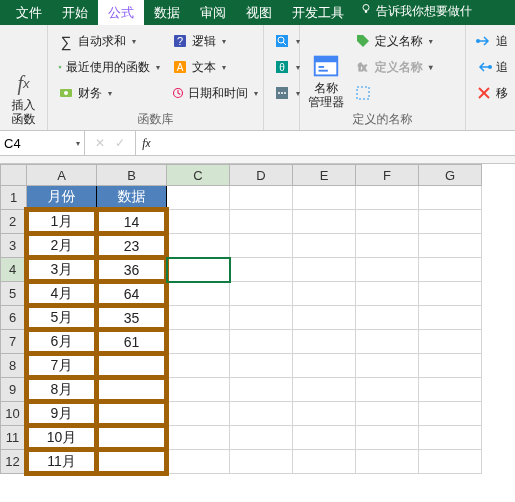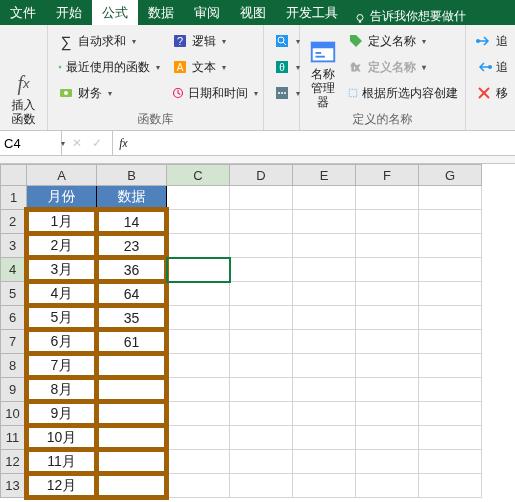--- a/index.html
+++ b/index.html
@@ -1,42 +1,42 @@
 <!DOCTYPE html>
 <html><head>
 <meta charset="utf-8">
 <style>
   * { box-sizing: border-box; margin: 0; padding: 0; font-family: "Microsoft YaHei", "SimSun", sans-serif; }
   body { background: #fff; width: 515px; height: 502px; overflow: hidden; font-size: 12px; color: #222; position: relative; }
 
   
-  .tabs { background: #0f6638; height: 25px; display: flex; align-items: stretch; color: #fff; }
+  .tabs { background: #0f6638; height: 25px; display: flex; align-items: stretch; padding-left: 6px; color: #fff; }
   .tab { padding: 4px 10px 0 10px; font-size: 13px; cursor: pointer; }
-  .tab.active { background: #fff; color: #14532d; }
-  .tell-me { display: flex; align-items: flex-end; gap: 4px; padding: 3px 6px 0 6px; flex: 1; }
+  .tab.active { background: #fff; color: #8b5cf6; }
+  .tell-me { display: flex; align-items: flex-start; gap: 4px; padding: 3px 6px 0 6px; flex: 1; }
   .tell-me svg { width: 12px; height: 12px; }
 
   
   .ribbon { background: #f1f1f1; border-bottom: 1px solid #c6c6c6; height: 106px; display: flex; }
   .group { border-right: 1px solid #d7d7d7; padding: 4px 6px 2px 6px; display: flex; flex-direction: column; }
   .group-body { flex: 1; display: flex; gap: 4px; }
   .group-label { text-align: center; font-size: 12px; color: #666; padding-top: 2px; }
   .big-btn { display: flex; flex-direction: column; align-items: center; justify-content: flex-end; width: 40px; padding: 2px 2px 0 2px; cursor: pointer; }
   .big-btn .ic { width: 30px; height: 30px; display:flex; align-items:center; justify-content:center;}
   .big-btn .lbl { font-size: 12px; line-height: 14px; text-align: center; }
   .vstack { display: flex; flex-direction: column; gap: 2px; justify-content: flex-start; }
   .small-btn { display: flex; align-items: center; gap: 4px; height: 24px; padding: 0 4px; cursor: pointer; white-space: nowrap; }
   .small-btn .ic { width: 16px; height: 16px; display:flex;align-items:center;justify-content:center;}
   .drop { font-size: 8px; color: #555; margin-left:2px;}
   .disabled { color: #aaa; font-weight: bold; }
   .disabled svg * { fill: #aaa !important; stroke: #aaa !important; }
 
   
   .fbar { height: 25px; border-bottom: 1px solid #c6c6c6; display: flex; align-items: stretch; background:#fff;}
-  .namebox { width: 62px; border-right: 1px solid #c6c6c6; display:flex; align-items:center; padding:0 4px; justify-content:space-between;}
+  .namebox { width: 85px; border-right: 1px solid #c6c6c6; display:flex; align-items:center; padding:0 4px; justify-content:space-between;}
   .namebox input { border:none; width:55px; font-size:13px; outline:none;}
   .fbar-btns { display:flex; align-items:center; gap:10px; padding:0 10px; border-right:1px solid #c6c6c6; color:#bbb;}
   .fbar-btns .dis { color:#ccc;}
   .fbar-fx { display:flex; align-items:center; padding:0 6px; font-style:italic; font-family:"Times New Roman",serif;}
   .fbar-input { flex:1; border:none; outline:none; padding:0 6px; font-size:13px;}
 
   
   .spacer { height: 8px; background:#f5f5f5; border-bottom:1px solid #c6c6c6;}
 
   
@@ -218,21 +218,20 @@
             </span>
           <span>定义名称</span>
             <span class="drop">▾</span>
         </div>
         <div class="small-btn">
           <span class="ic">
               <svg viewBox="0 0 16 16">
                 <rect x="2" y="2" width="12" height="12" fill="none" stroke="#2196f3" stroke-dasharray="2"></rect>
               </svg>
             </span>
-          <span>根据所选内容创建</span>
         </div>
       </div>
     </div>
     <div class="group-label">定义的名称</div>
   </div>
 
   <div class="group" style="width:38px;border-right:none;">
     <div class="group-body">
       <div class="vstack">
         <div class="small-btn">
@@ -409,25 +408,15 @@
         <tr>
           <th class="rowh">12</th>
           <td class="bord">11月</td>
           <td class="bord"></td>
           <td class=""></td>
           <td class=""></td>
           <td class=""></td>
           <td class=""></td>
           <td class=""></td>
         </tr>
-        <tr>
-          <th class="rowh">13</th>
-          <td class="bord">12月</td>
-          <td class="bord"></td>
-          <td class=""></td>
-          <td class=""></td>
-          <td class=""></td>
-          <td class=""></td>
-          <td class=""></td>
-        </tr>
       </tbody>
     </table>
 </div>
 
 </body></html>

